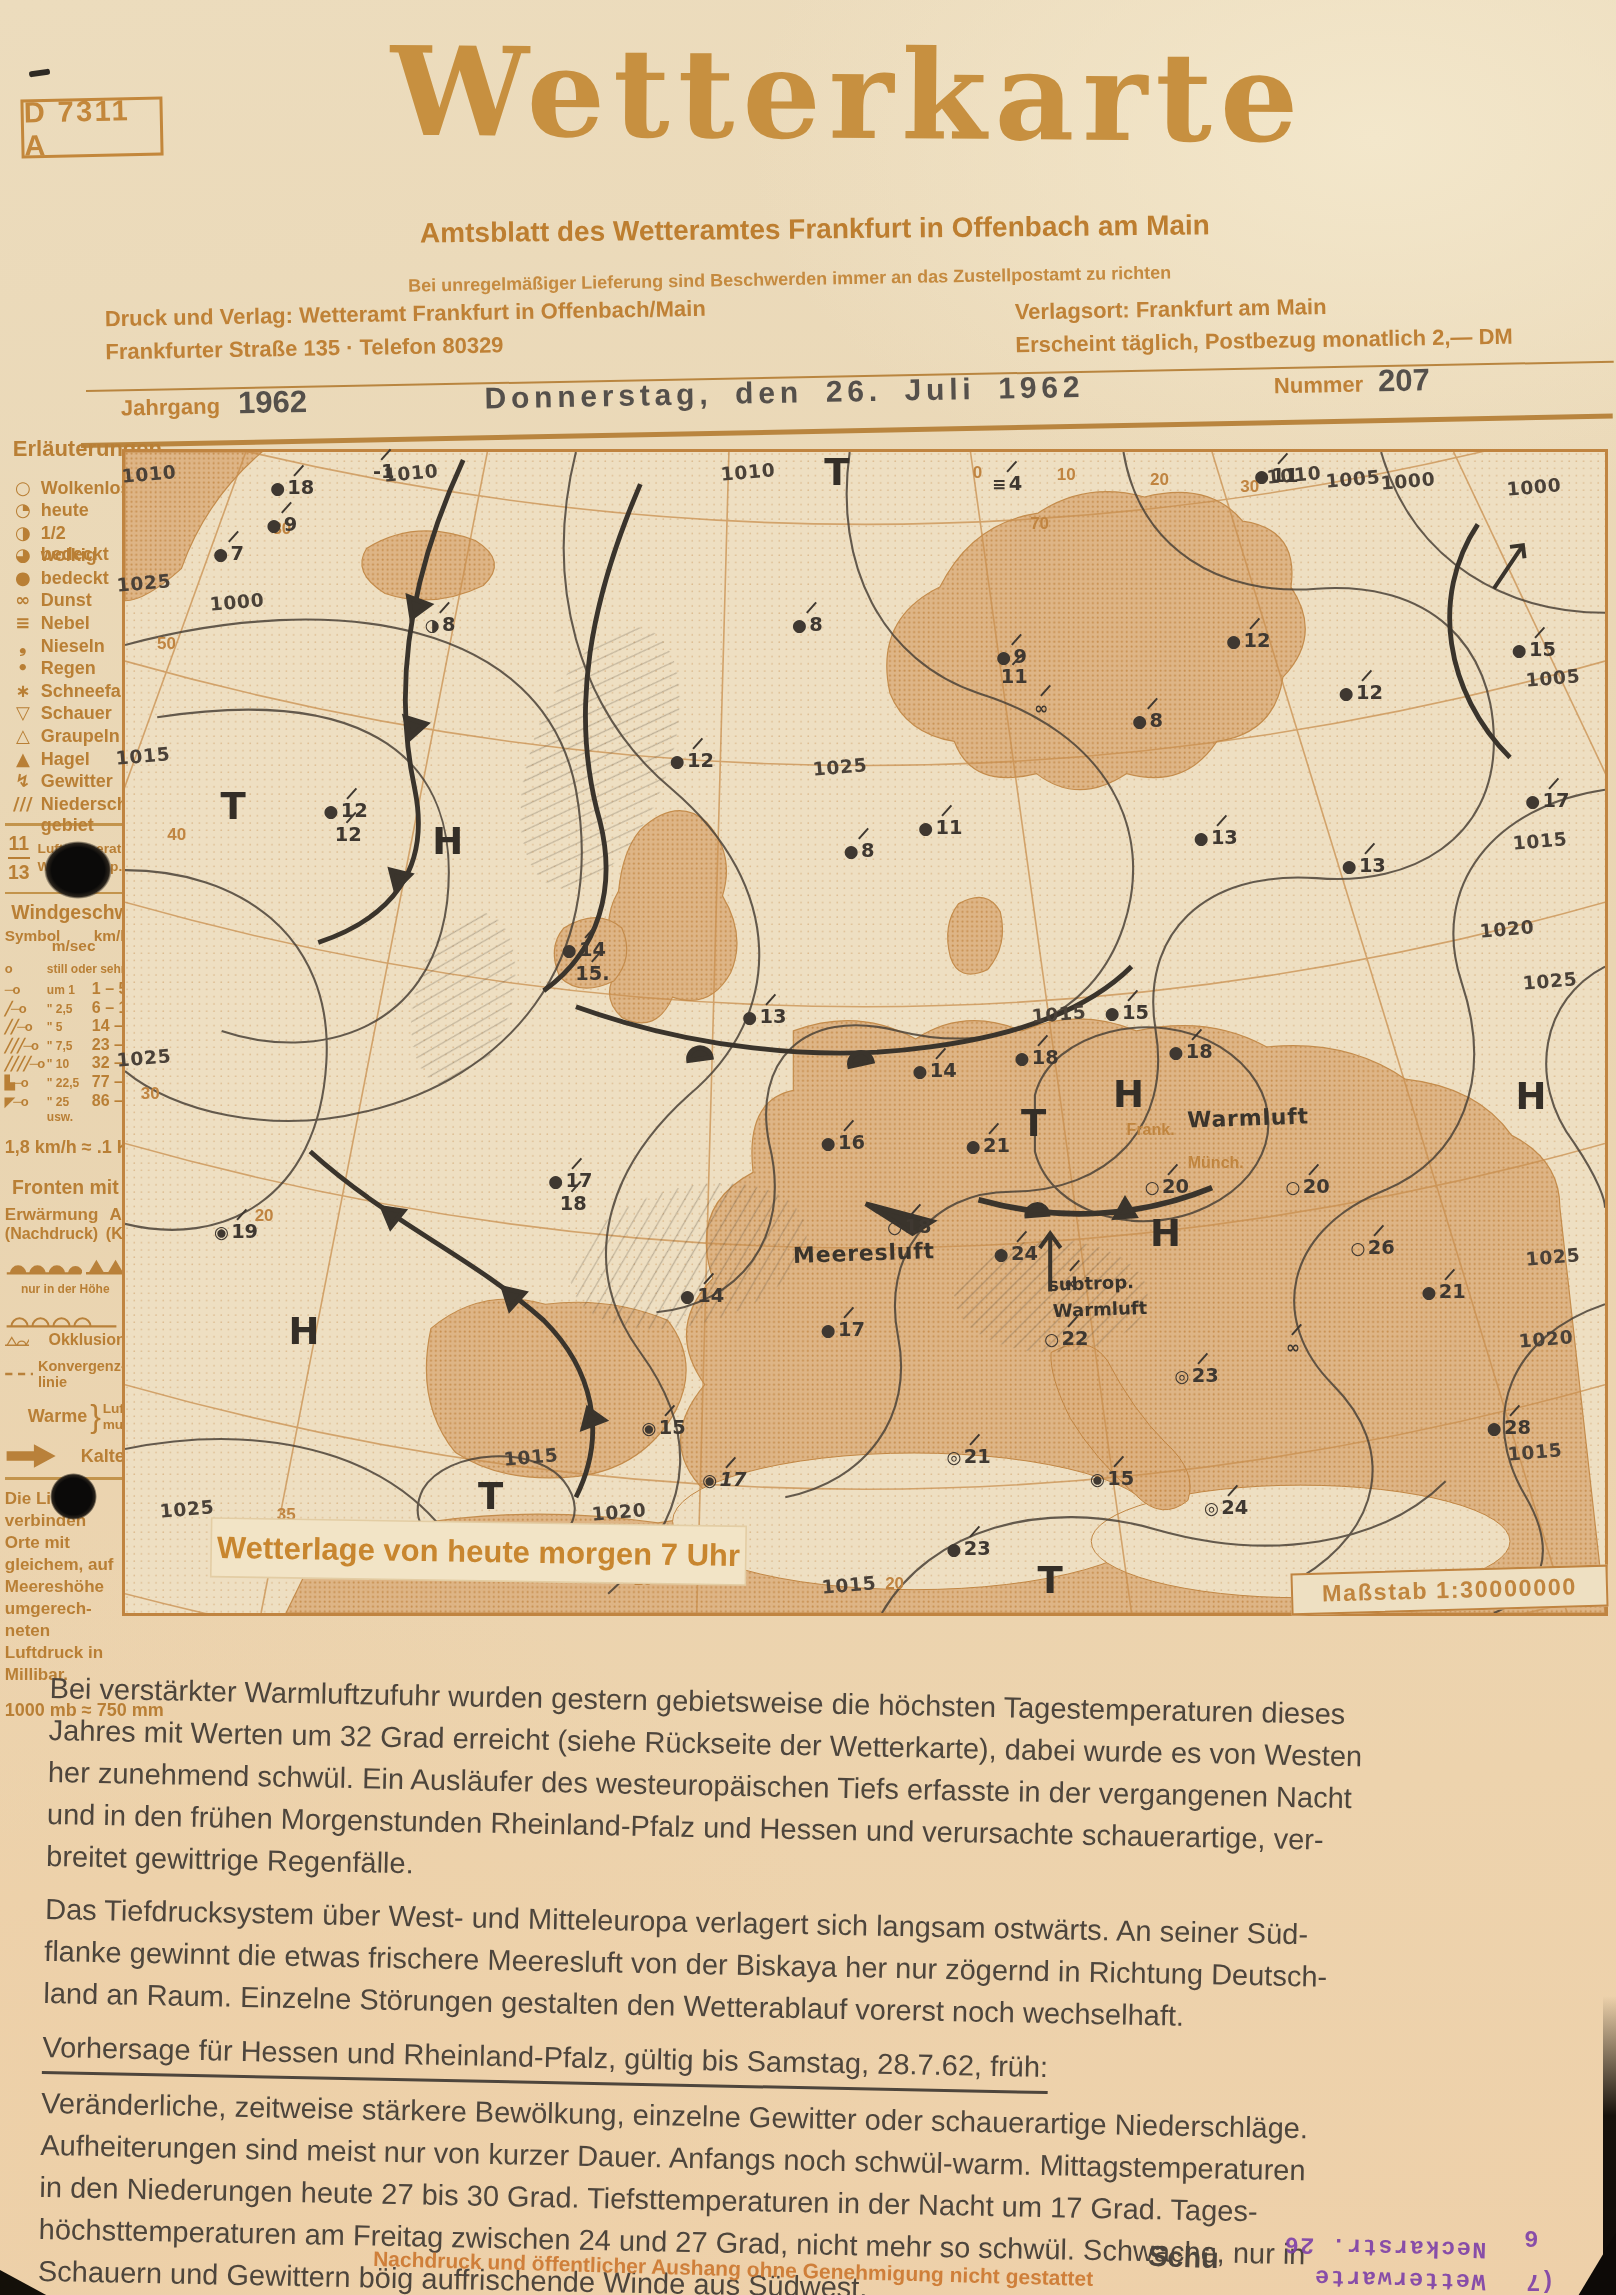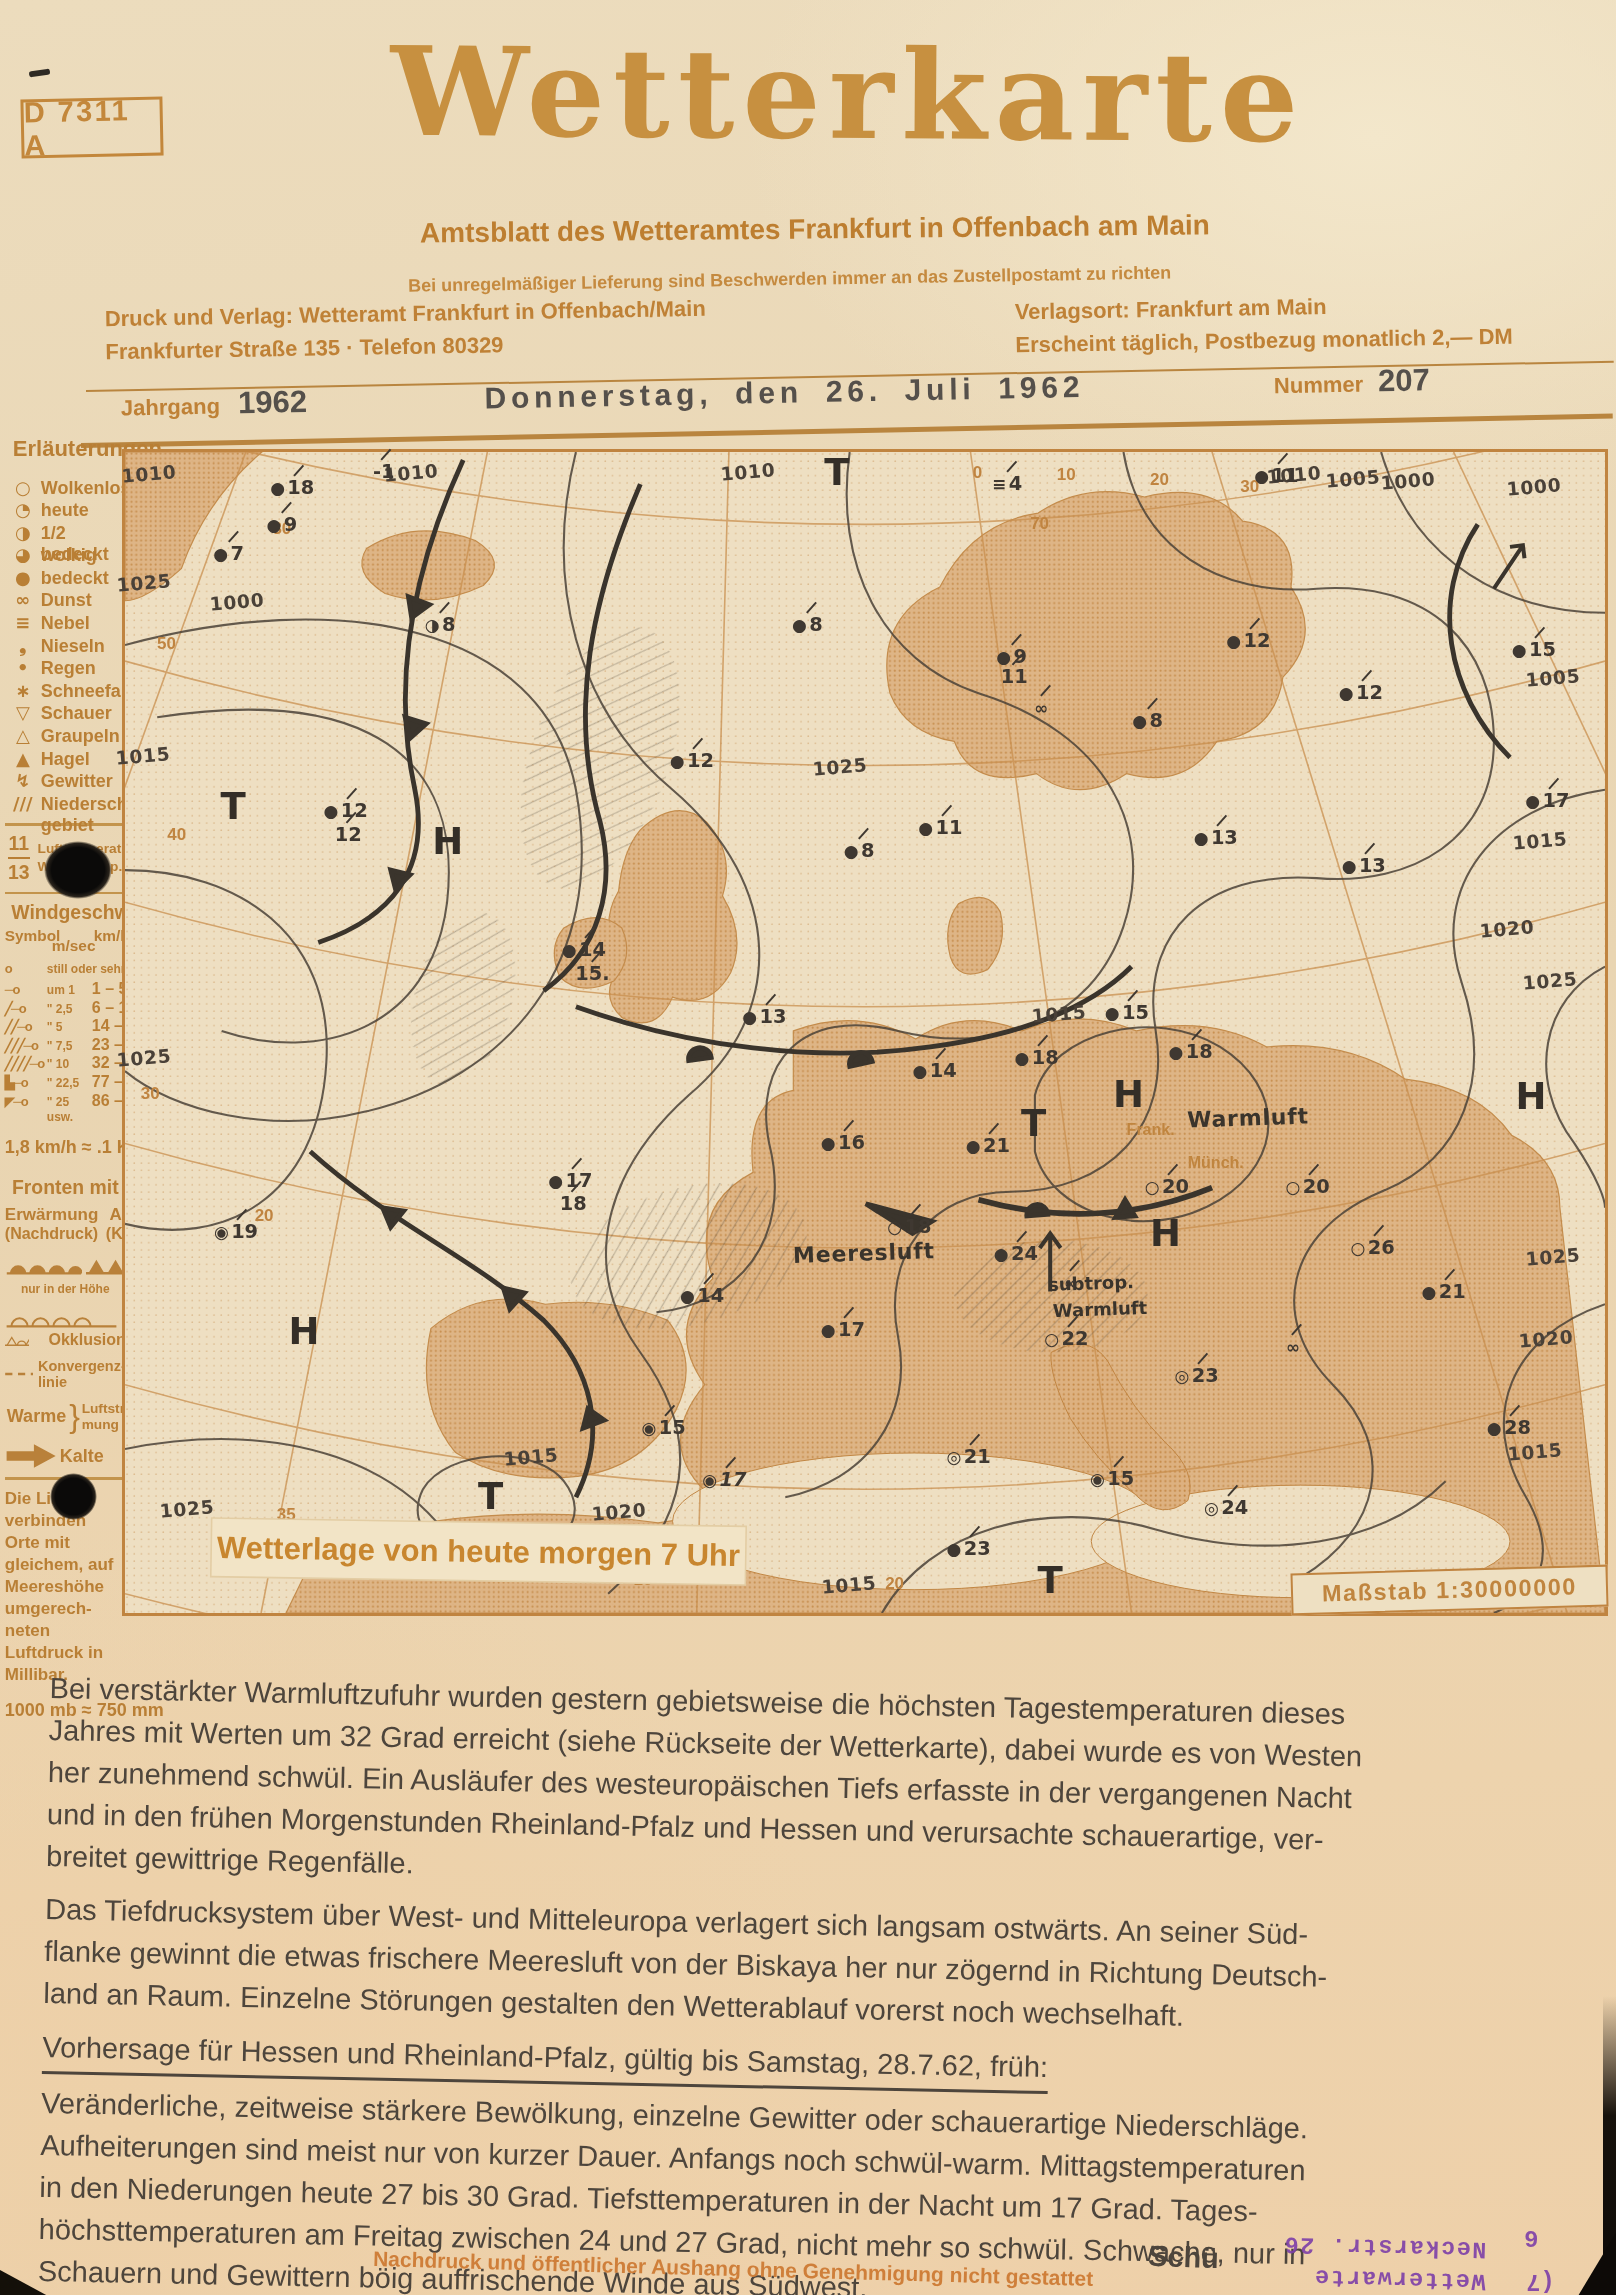--- a/index.html
+++ b/index.html
@@ -57,21 +57,21 @@
   .wind-row.small .wr-ms{font-size:12px;}
   .knots{font-size:18px;margin-top:8px;white-space:nowrap;}
   .fr-title{text-align:center;font-size:19.4px;margin-top:18px;}
   .fr-cols{font-size:17px;margin-top:6.5px;white-space:nowrap;}
   .fr-sub{font-size:16px;white-space:nowrap;}
   .fr-symrow{margin:8px 0 1.6px 0;height:24px;display:flex;align-items:flex-end;}
   .fr-note{text-align:center;font-size:12px;margin:6.5px 0 3.2px 0;}
   .fr-okk{display:flex;align-items:center;font-size:16px;}
   .fr-konv{display:flex;align-items:center;font-size:14.5px;line-height:16px;margin-top:8px;}
   .flowrow{display:flex;align-items:center;margin-top:8px;font-size:18px;}
-  .flow-lab{margin-left:2px;}
+  .flow-lab{margin-left:23px;}
   .flow-brace{font-size:32px;font-weight:normal;margin-left:3.2px;}
   .flow-right{font-size:13.7px;line-height:15.4px;margin-left:1.6px;}
   .iso-note{font-size:17px;line-height:22px;margin-top:8px;white-space:pre-line;}
   .mb-note{font-size:18px;margin-top:14.5px;white-space:nowrap;}
 
   
   .map{left:122px;top:449px;width:1486px;height:1167px;border:3.2px solid #c08440;box-sizing:border-box;
     background:#eedfc2;}
   .map-svg{position:absolute;left:0;top:0;width:100%;height:100%;}
   .layer{position:absolute;left:0;top:0;right:0;bottom:0;}

